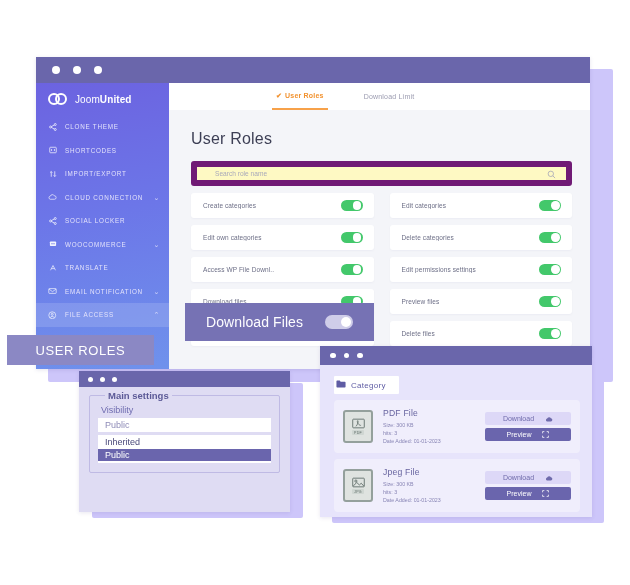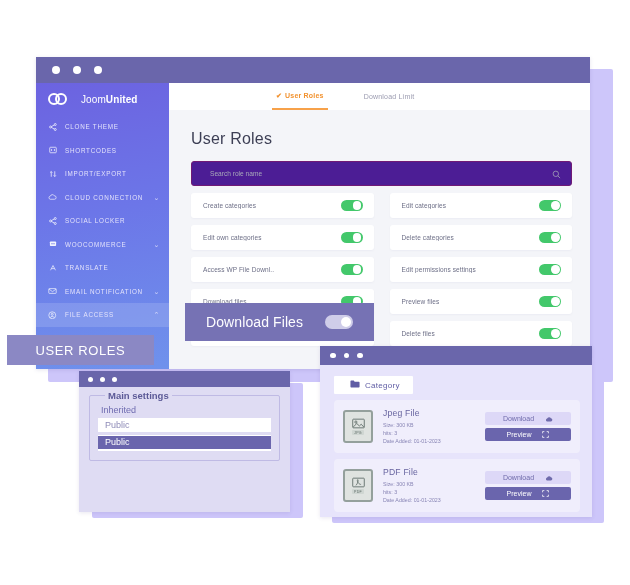--- a/index.html
+++ b/index.html
@@ -59,21 +59,21 @@
   .sidebar {
     width: 133px;
     flex: 0 0 133px;
     background: linear-gradient(170deg, #6c63e0 0%, #6c76e8 45%, #6f92ec 100%);
     padding-top: 6px;
     position: relative;
   }
   .brand {
     display: flex;
     align-items: center;
-    gap: 12px;
+    gap: 6px;
     padding: 4px 0 10px 11px;
   }
   .brand-logo { display:block; }
   .brand-text {
     color: #fff;
     font-size: 10px;
     letter-spacing: .1px;
     white-space: nowrap;
   }
   .brand-text b { font-weight: 700; }
@@ -154,22 +154,22 @@
   .page-title {
     font-size: 16px;
     color: #3d3f55;
     margin: 20px 0 0 22px;
     letter-spacing: .2px;
   }
 
   .search-wrap {
     margin: 13px 18px 0 22px;
     height: 25px;
-    background: #4c1d95;
-    border: 1px solid #701a75;
+    background: #fef9c3;
+    border: 6px solid #701a75;
     border-radius: 3px;
     display: flex;
     align-items: center;
     padding: 0 10px 0 18px;
     box-sizing: border-box;
   }
   .search-input {
     flex: 1 1 auto;
     border: 0;
     outline: 0;
@@ -367,21 +367,21 @@
   }
   #files-window .win-bar { height: 19px; gap: 8px; padding-left: 10px; }
   #files-window .dot { width: 5.5px; height: 5.5px; }
   .files-inner { padding: 9px 12px 0 14px; }
 
   .cat-tab {
     background: #ffffff;
     display: inline-flex;
     align-items: center;
     gap: 5px;
-    padding: 4px 13px 4px 16px;
+    padding: 4px 13px 4px 2px;
     font-size: 8px;
     color: #5f5ca4;
     letter-spacing: .3px;
     border-radius: 1px;
   }
 
   .file-card {
     background: #f0eefc;
     border-radius: 4px;
     margin-top: 6px;
@@ -663,25 +663,28 @@
 <div class="backing" id="settings-backing"></div>
 <div id="settings-window">
   <div class="win-bar">
     <div class="dot"></div>
     <div class="dot"></div>
     <div class="dot"></div>
   </div>
   <div class="settings-inner">
     <div class="fieldset">
       <div class="fieldset-legend">Main settings</div>
-      <div class="field-label">Inherited</div>
+      <div class="field-label">Visibility</div>
       <div class="select-box">
         <span>Public</span>
       </div>
       <div class="option-list">
+        <div class="option">
+          <span>Inherited</span>
+        </div>
         <div class="option selected">
           <span>Public</span>
         </div>
       </div>
     </div>
   </div>
 </div>
 
 <div class="backing" id="files-backing"></div>
 <div id="files-window">
@@ -698,27 +701,26 @@
         </svg>
       </span>
       <span>Category</span>
     </div>
 
     
     <div class="file-card">
       <div class="file-icon">
         <svg width="13" height="11" viewBox="0 0 18 14" fill="none" stroke="#5d6b66" stroke-width="1.2">
           <rect x="1" y="1" width="16" height="12" rx="1"></rect>
-          <circle cx="5.4" cy="5" r="1.5"></circle>
-          <path d="M1.6 12 L6.6 7 L10.2 10.4 L12.8 8 L16.4 12"></path>
+          <path d="M5.5 11 C7.8 8.5 9.2 4.2 8.2 3.2 C7.2 2.4 6.8 5 8.6 7.4 C10 9.3 11.8 10 12.6 9.4" stroke-width="1.1"></path>
         </svg>
-        <span class="ext">JPG</span>
+        <span class="ext">PDF</span>
       </div>
       <div class="file-meta">
-        <div class="file-name">Jpeg File</div>
+        <div class="file-name">PDF File</div>
         <div class="file-sub">Size: 300 KB</div>
         <div class="file-sub">hits: 3</div>
         <div class="file-sub">Date Added: 01-01-2023</div>
       </div>
       <div class="file-actions">
         <div class="btn btn-download">
           <span>Download</span>
           <span class="bico">
             <svg width="8" height="6" viewBox="0 0 16 12" fill="#6f6bab">
               <path d="M4 11 A3 3 0 0 1 4.3 5.2 A4 4 0 0 1 11.8 4.7 A3.2 3.2 0 0 1 12.2 11 Z"></path>
@@ -734,26 +736,27 @@
           </span>
         </div>
       </div>
     </div>
 
     
     <div class="file-card">
       <div class="file-icon">
         <svg width="13" height="11" viewBox="0 0 18 14" fill="none" stroke="#5d6b66" stroke-width="1.2">
           <rect x="1" y="1" width="16" height="12" rx="1"></rect>
-          <path d="M5.5 11 C7.8 8.5 9.2 4.2 8.2 3.2 C7.2 2.4 6.8 5 8.6 7.4 C10 9.3 11.8 10 12.6 9.4" stroke-width="1.1"></path>
+          <circle cx="5.4" cy="5" r="1.5"></circle>
+          <path d="M1.6 12 L6.6 7 L10.2 10.4 L12.8 8 L16.4 12"></path>
         </svg>
-        <span class="ext">PDF</span>
+        <span class="ext">JPG</span>
       </div>
       <div class="file-meta">
-        <div class="file-name">PDF File</div>
+        <div class="file-name">Jpeg File</div>
         <div class="file-sub">Size: 300 KB</div>
         <div class="file-sub">hits: 3</div>
         <div class="file-sub">Date Added: 01-01-2023</div>
       </div>
       <div class="file-actions">
         <div class="btn btn-download">
           <span>Download</span>
           <span class="bico">
             <svg width="8" height="6" viewBox="0 0 16 12" fill="#6f6bab">
               <path d="M4 11 A3 3 0 0 1 4.3 5.2 A4 4 0 0 1 11.8 4.7 A3.2 3.2 0 0 1 12.2 11 Z"></path>

